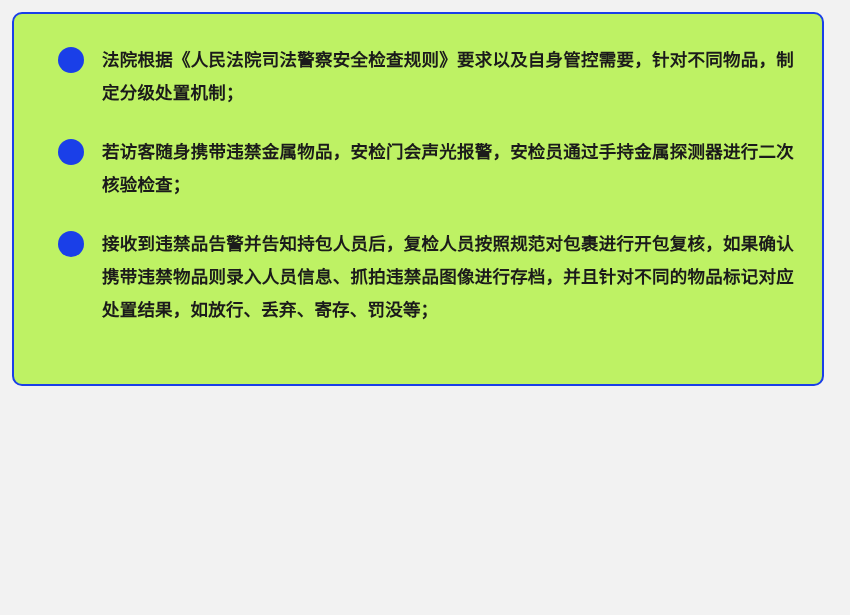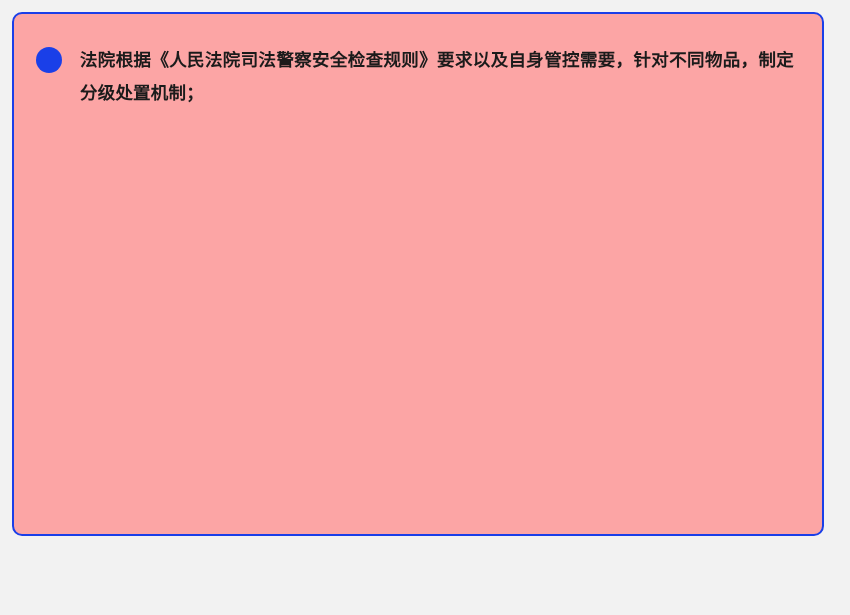--- a/index.html
+++ b/index.html
@@ -11,26 +11,26 @@
     height: 615px;
     background: #f2f2f2;
     font-family: "Liberation Sans", "DejaVu Sans", sans-serif;
     overflow: hidden;
   }
   .card {
     position: absolute;
     left: 12px;
     top: 12px;
     width: 812px;
-    height: 524px;
+    height: 374px;
     box-sizing: border-box;
-    background: #fca5a5;
+    background: #bef264;
     border: 2px solid #1a3fe8;
     border-radius: 10px;
-    padding: 30px 28px 20px 22px;
+    padding: 30px 28px 20px 44px;
   }
   .list {
     display: block;
   }
   .item {
     display: flex;
     align-items: flex-start;
     margin-bottom: 26px;
   }
   .item:last-child {
@@ -60,17 +60,25 @@
 
 <div class="card">
   <div class="list">
 
     <div class="item">
       <span class="bullet"></span>
       <div class="text">法院根据《人民法院司法警察安全检查规则》要求以及自身管控需要，针对不同物品，制定分级处置机制；</div>
     </div>
 
 
+    <div class="item">
+      <span class="bullet"></span>
+      <div class="text">若访客随身携带违禁金属物品，安检门会声光报警，安检员通过手持金属探测器进行二次核验检查；</div>
+    </div>
 
 
+    <div class="item">
+      <span class="bullet"></span>
+      <div class="text">接收到违禁品告警并告知持包人员后，复检人员按照规范对包裹进行开包复核，如果确认携带违禁物品则录入人员信息、抓拍违禁品图像进行存档，并且针对不同的物品标记对应处置结果，如放行、丢弃、寄存、罚没等；</div>
+    </div>
 
   </div>
 </div>
 
 </body></html>

